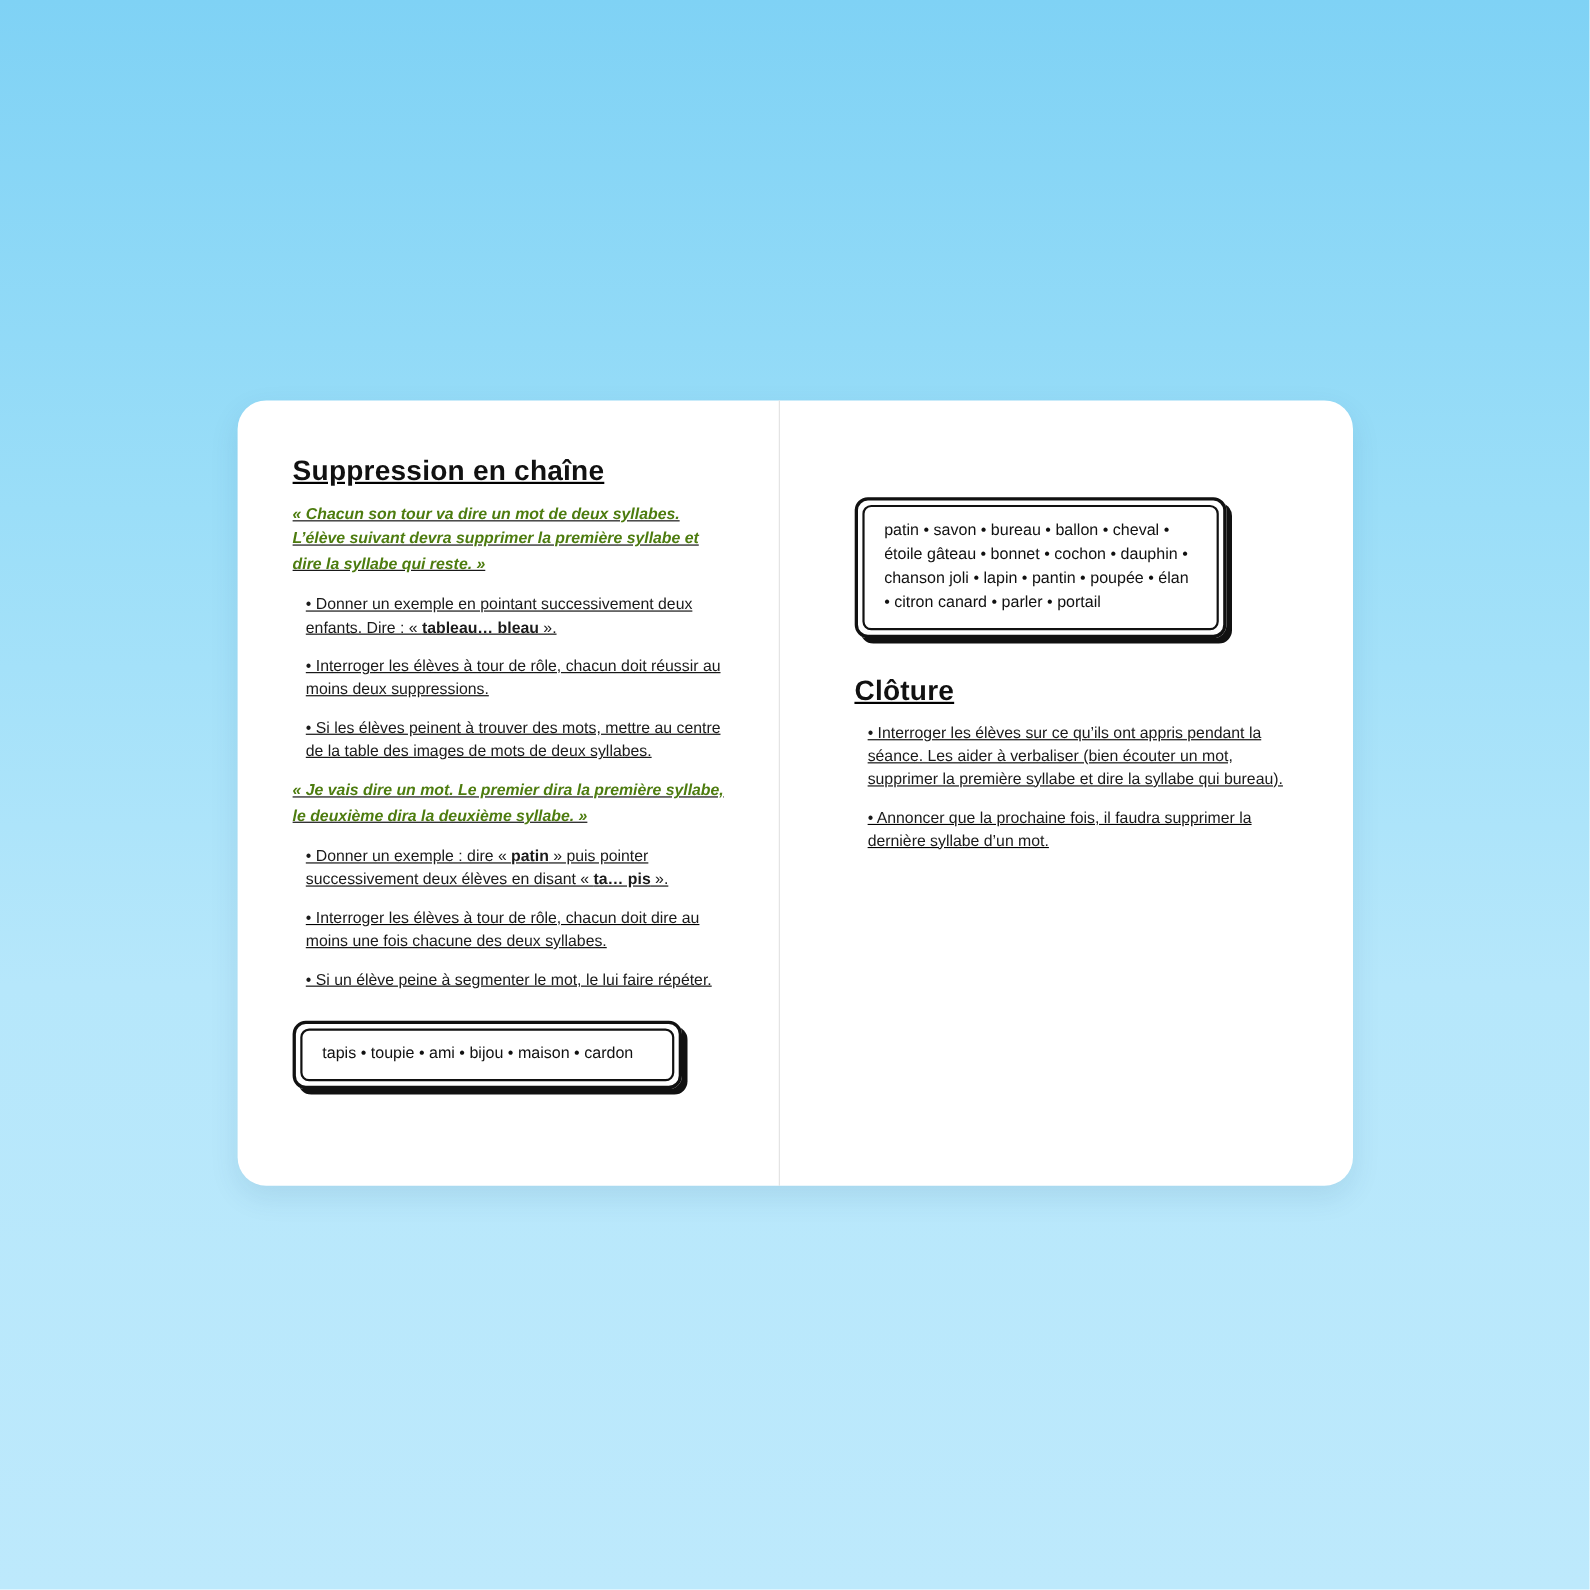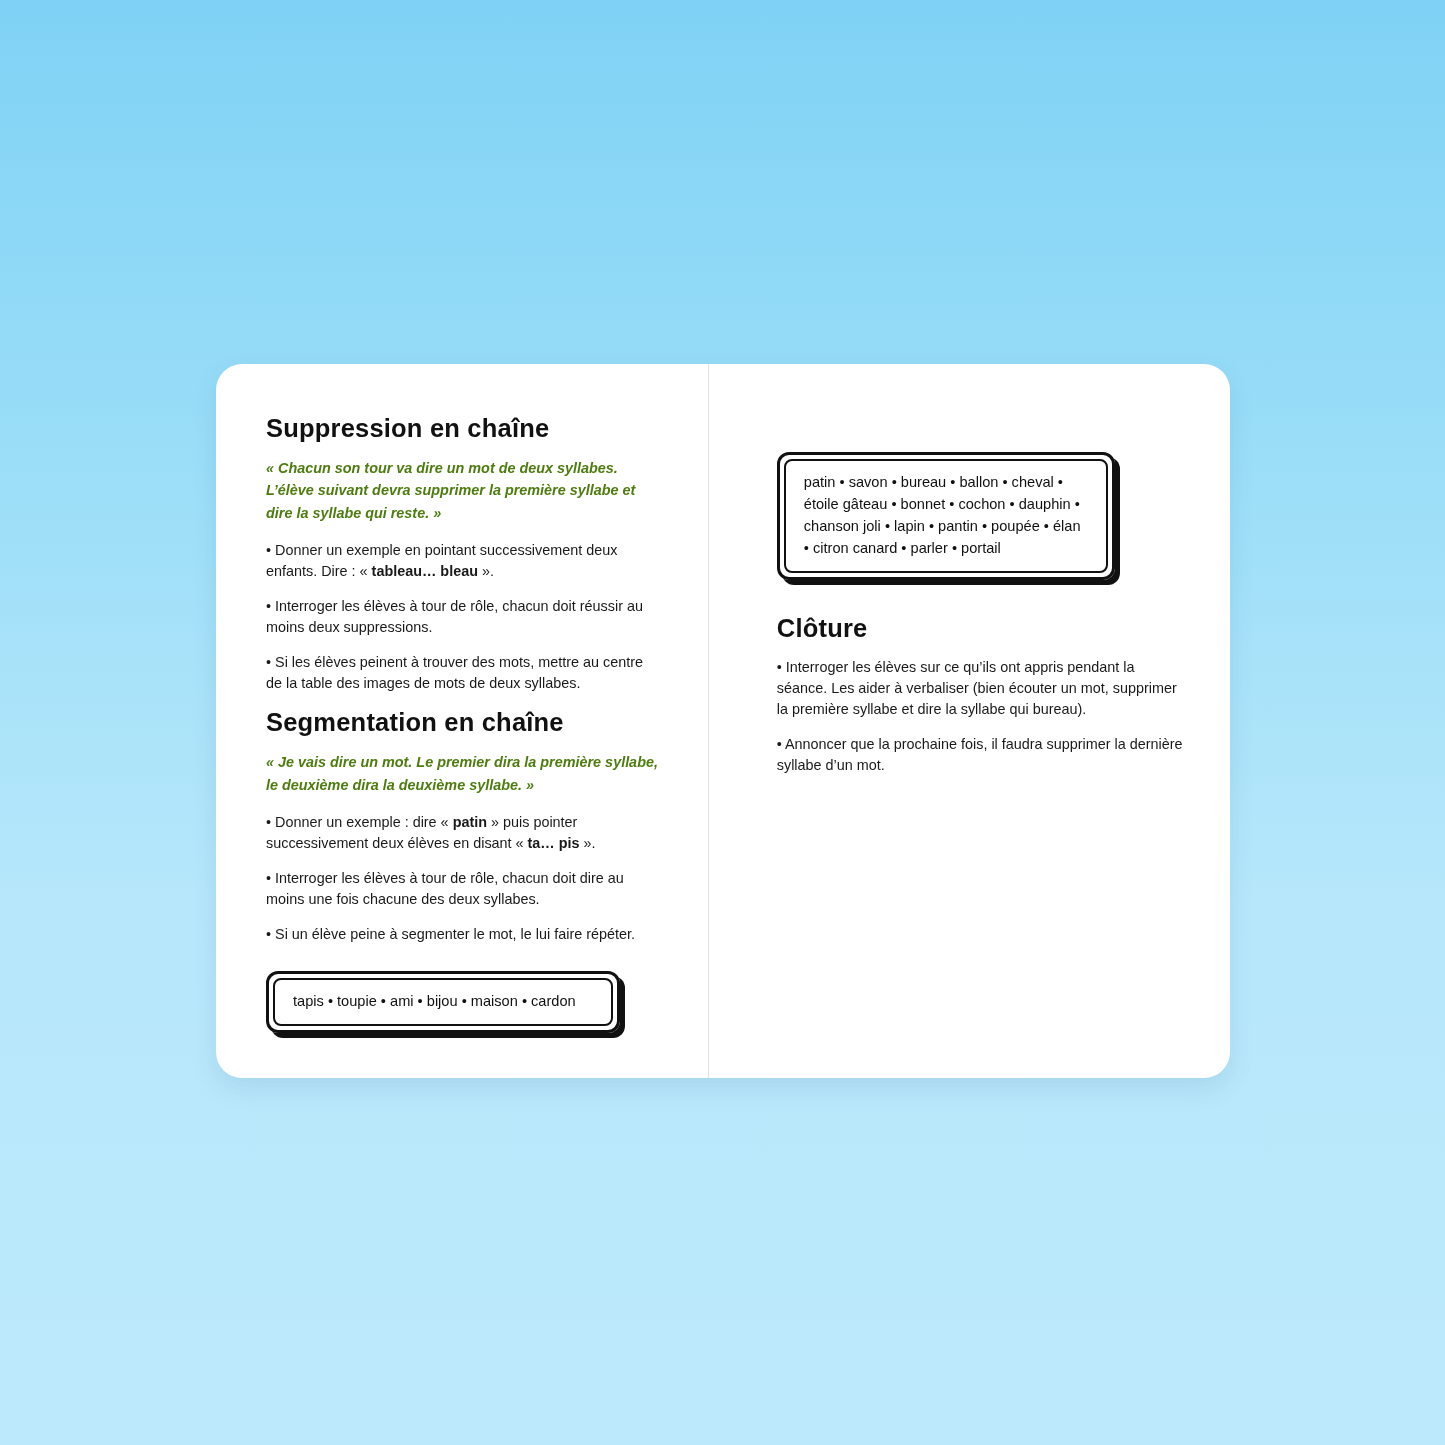--- a/index.html
+++ b/index.html
@@ -17,20 +17,21 @@
   .book {
     position: absolute;
     left: 216px;
     top: 364px;
     width: 1014px;
     height: 714px;
     background: #ffffff;
     border-radius: 26px;
     box-shadow: 0 10px 26px rgba(20,70,110,0.10);
     display: flex;
+    text-decoration: underline;
   }
 
   .page {
     box-sizing: border-box;
     position: relative;
     height: 100%;
   }
   .page-left {
     width: 507px;
     padding: 50px 48px 0 50px;
@@ -56,21 +57,21 @@
     font-style: italic;
     line-height: 1.55;
     color: #4d7c0f;
     margin: 0 0 16px 0;
   }
 
   p.bullet {
     font-size: 14.4px;
     line-height: 1.46;
     color: #1a1a1a;
-    margin: 0 0 14px 0;
+    margin: 0 0 14px 12px;
   }
   p.bullet b { font-weight: bold; }
 
   .wordbox {
     margin-top: 26px;
     border: 3px solid #111111;
     border-radius: 12px;
     padding: 4px;
     box-shadow: 5px 5px 0 0 #111111;
     display: inline-block;
@@ -94,21 +95,20 @@
 <div class="book">
 
   <div class="page page-left">
 
     <h2 class="section-title">Suppression en chaîne</h2>
     <p class="quote">« Chacun son tour va dire un mot de deux syllabes. L’élève suivant devra supprimer la première syllabe et dire la syllabe qui reste. »</p>
     <p class="bullet">• Donner un exemple en pointant successivement deux enfants. Dire : « <b>tableau… bleau</b> ».</p>
     <p class="bullet">• Interroger les élèves à tour de rôle, chacun doit réussir au moins deux suppressions.</p>
     <p class="bullet">• Si les élèves peinent à trouver des mots, mettre au centre de la table des images de mots de deux syllabes.</p>
 
-    <h2 class="section-title title-spacer">Segmentation en chaîne</h2>
     <p class="quote">« Je vais dire un mot. Le premier dira la première syllabe, le deuxième dira la deuxième syllabe. »</p>
     <p class="bullet">• Donner un exemple : dire « <b>patin</b> » puis pointer successivement deux élèves en disant « <b>ta… pis</b> ».</p>
     <p class="bullet">• Interroger les élèves à tour de rôle, chacun doit dire au moins une fois chacune des deux syllabes.</p>
     <p class="bullet">• Si un élève peine à segmenter le mot, le lui faire répéter.</p>
 
     <div class="wordbox wordbox-left">
       <div class="wordbox-inner">tapis • toupie • ami • bijou • maison • cardon</div>
     </div>
 
   </div>

